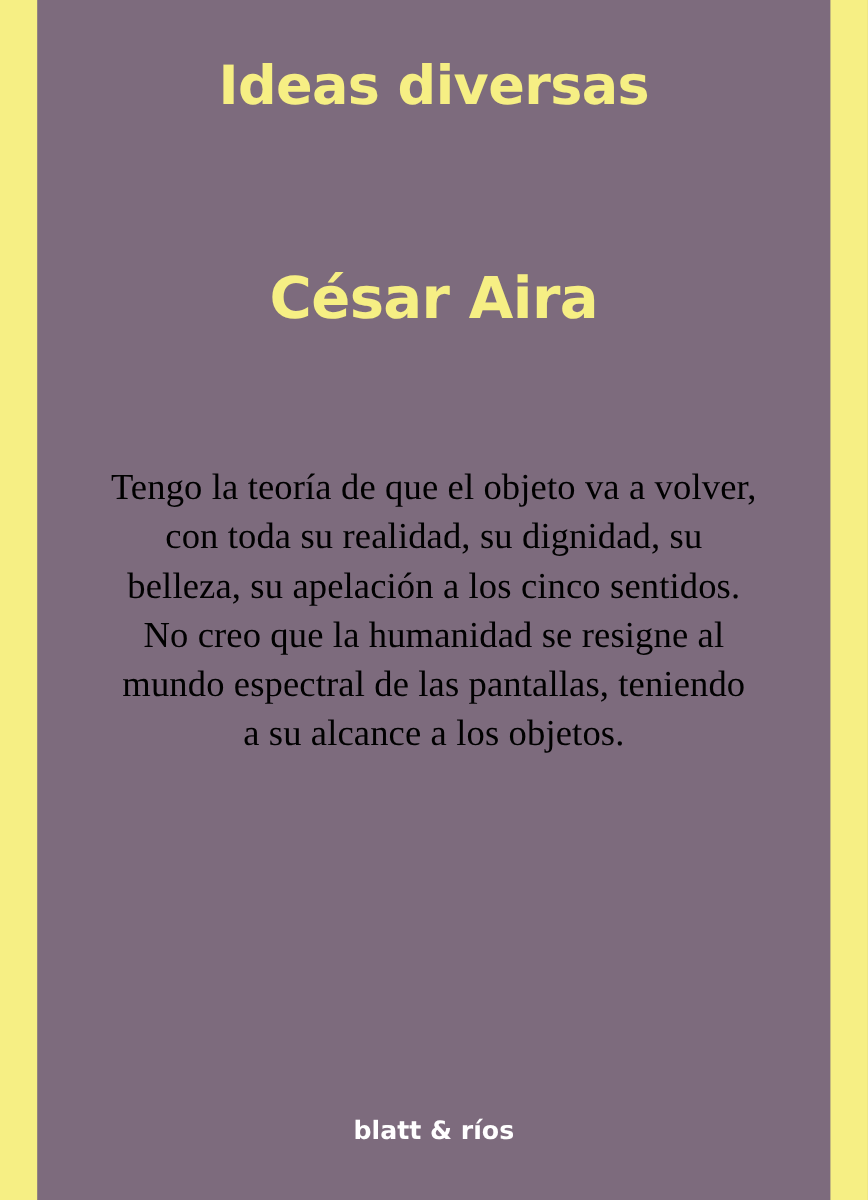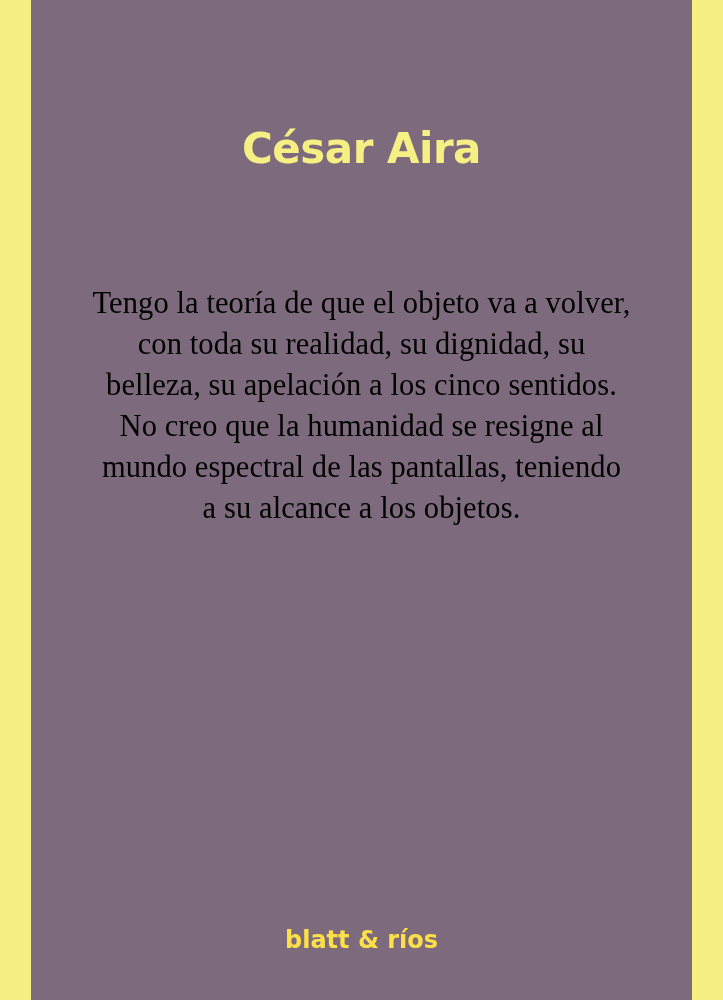--- a/index.html
+++ b/index.html
@@ -39,21 +39,21 @@
     font-size: 45px;
     letter-spacing: -0.5px;
     color: #f6ef84;
     text-align: center;
     line-height: 1.1;
   }
   .author {
     margin-top: 126px;
     font-family: "DejaVu Sans", sans-serif;
     font-weight: bold;
-    font-size: 42px;
+    font-size: 48px;
     letter-spacing: -0.5px;
     color: #f6ef84;
     text-align: center;
     line-height: 1.1;
   }
   .quote {
     margin-top: 111px;
     width: 540px;
     font-family: "Liberation Serif", serif;
     font-size: 30.5px;
@@ -63,27 +63,28 @@
     letter-spacing: 0.1px;
   }
   .publisher {
     position: absolute;
     bottom: 46px;
     left: 0;
     width: 100%;
     text-align: center;
     font-family: "DejaVu Sans", sans-serif;
     font-weight: bold;
-    font-size: 24px;
-    color: #fde047;
+    font-size: 21px;
+    color: #ffffff;
     letter-spacing: 0px;
   }
 </style>
 </head>
 <body>
 
 <div class="cover">
   <div class="panel">
+    <div class="title">Ideas diversas</div>
     <div class="author">César Aira</div>
     <div class="quote">Tengo la teoría de que el objeto va a volver, con toda su realidad, su dignidad, su belleza, su apelación a los cinco sentidos. No creo que la humanidad se resigne al mundo espectral de las pantallas, teniendo a su alcance a los objetos.</div>
     <div class="publisher">blatt &amp; ríos</div>
   </div>
 </div>
 
 </body></html>

